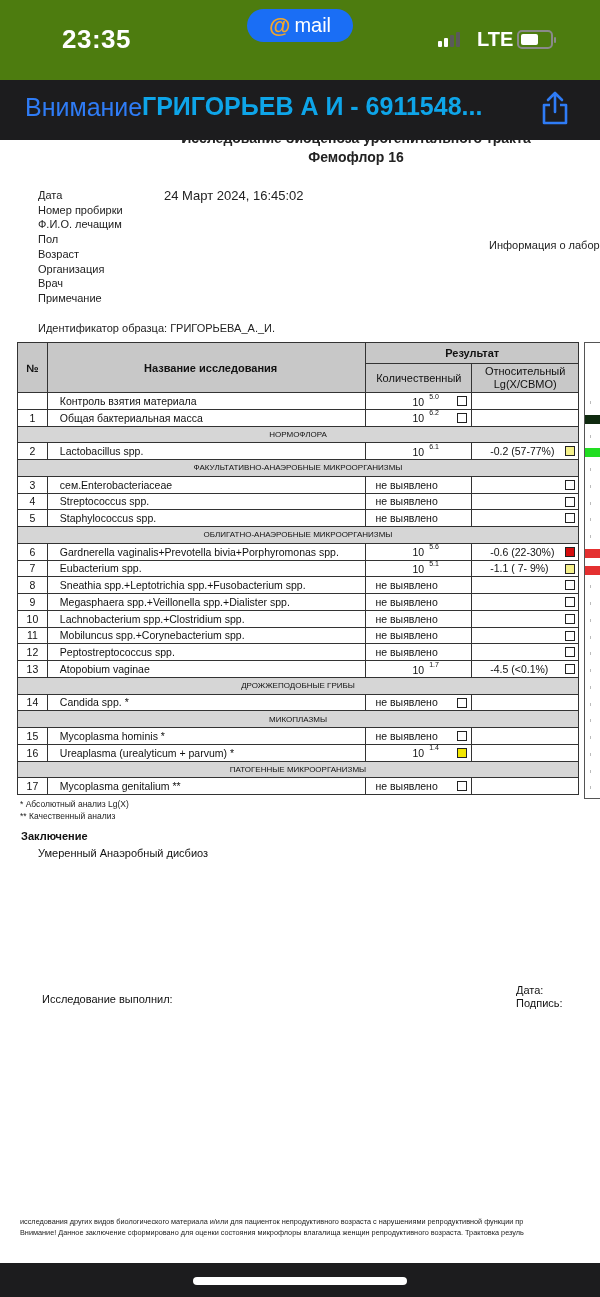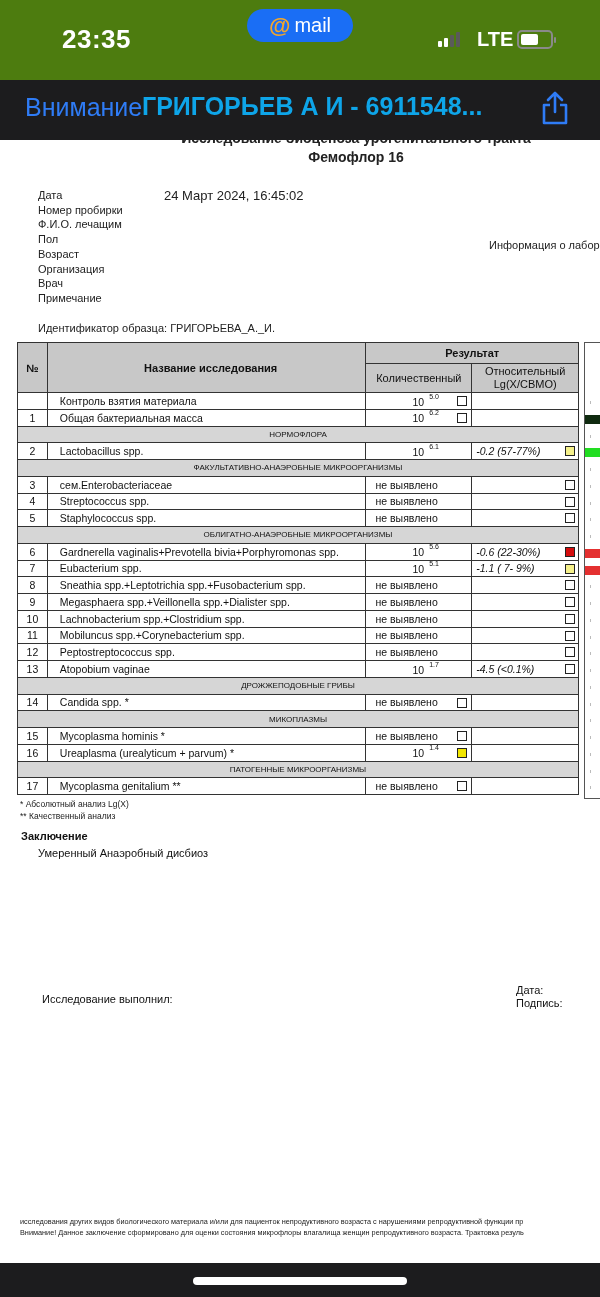--- a/index.html
+++ b/index.html
@@ -46,21 +46,21 @@
   tr.group td { background: #d6d6d6; text-align: center; font-size: 8px; height: 16.75px; }
   .qval { display: inline-block; margin-left: 42px; }
   .qval sup { font-size: 7px; margin-left: 5px; position: relative; top: -2px; }
   .nd { display: inline-block; margin-left: 5px; }
   .box { position: absolute; top: 3px; width: 10px; height: 10px; border: 1.2px solid #222; background: #fff; }
   .c-q .box { right: 4px; }
   .c-r .box { right: 3px; }
   .box.yellow { background: #f5f08a; }
   .box.yellow-strong { background: #f2e600; }
   .box.red { background: #d50d0d; }
-  .rel { display: inline-block; margin-left: 0; font-style: italic; }
+  .rel { display: inline-block; margin-left: 14px; }
 
   .chart-panel { position: absolute; left: 584px; top: 202px; width: 30px; height: 457px; border: 1.2px solid #555; border-right: none; background: #fff; }
   .tick { position: absolute; left: 5px; width: 1px; height: 3px; background: #bbb; }
   .bar { position: absolute; left: 0; height: 9px; width: 30px; }
 
   .footnote { position: absolute; left: 20px; font-size: 8.5px; color: #222; }
   .concl-title { position: absolute; left: 21px; top: 690px; font-size: 11px; font-weight: bold; }
   .concl-text { position: absolute; left: 38px; top: 707px; font-size: 11px; }
   .performed { position: absolute; left: 42px; top: 853px; font-size: 11px; }
   .sign-date { position: absolute; left: 516px; top: 844px; font-size: 11px; line-height: 13px; }

